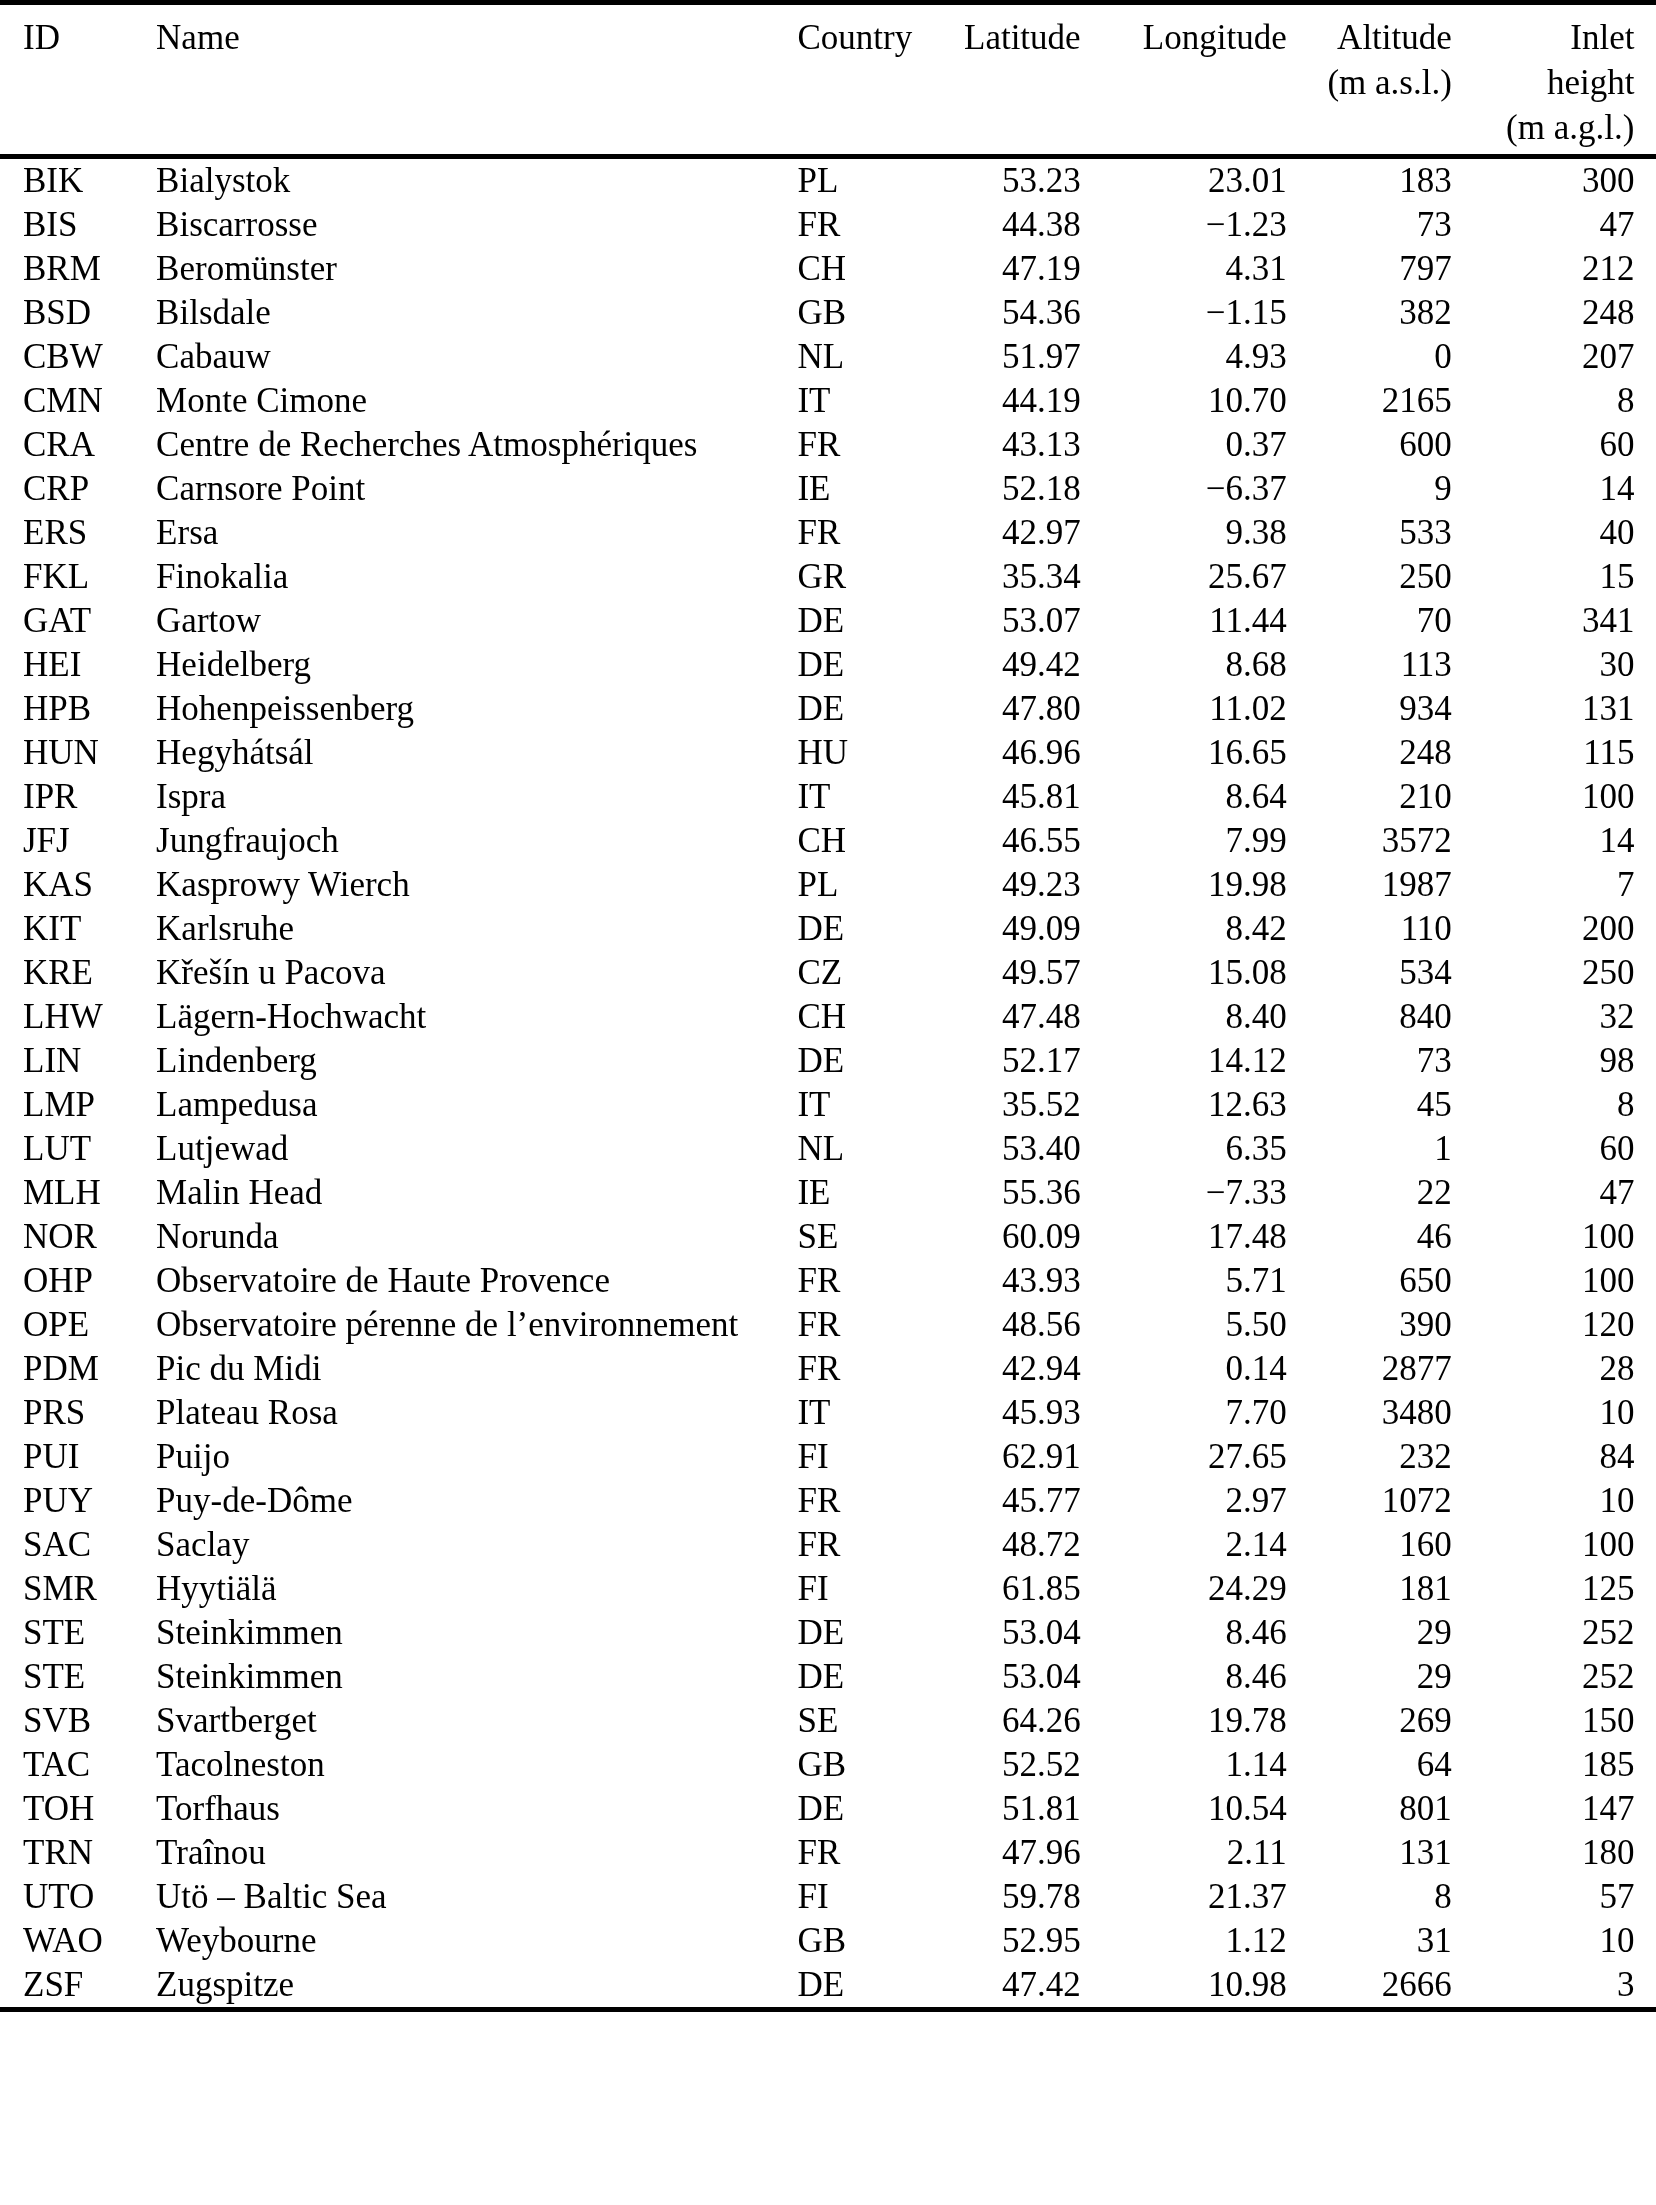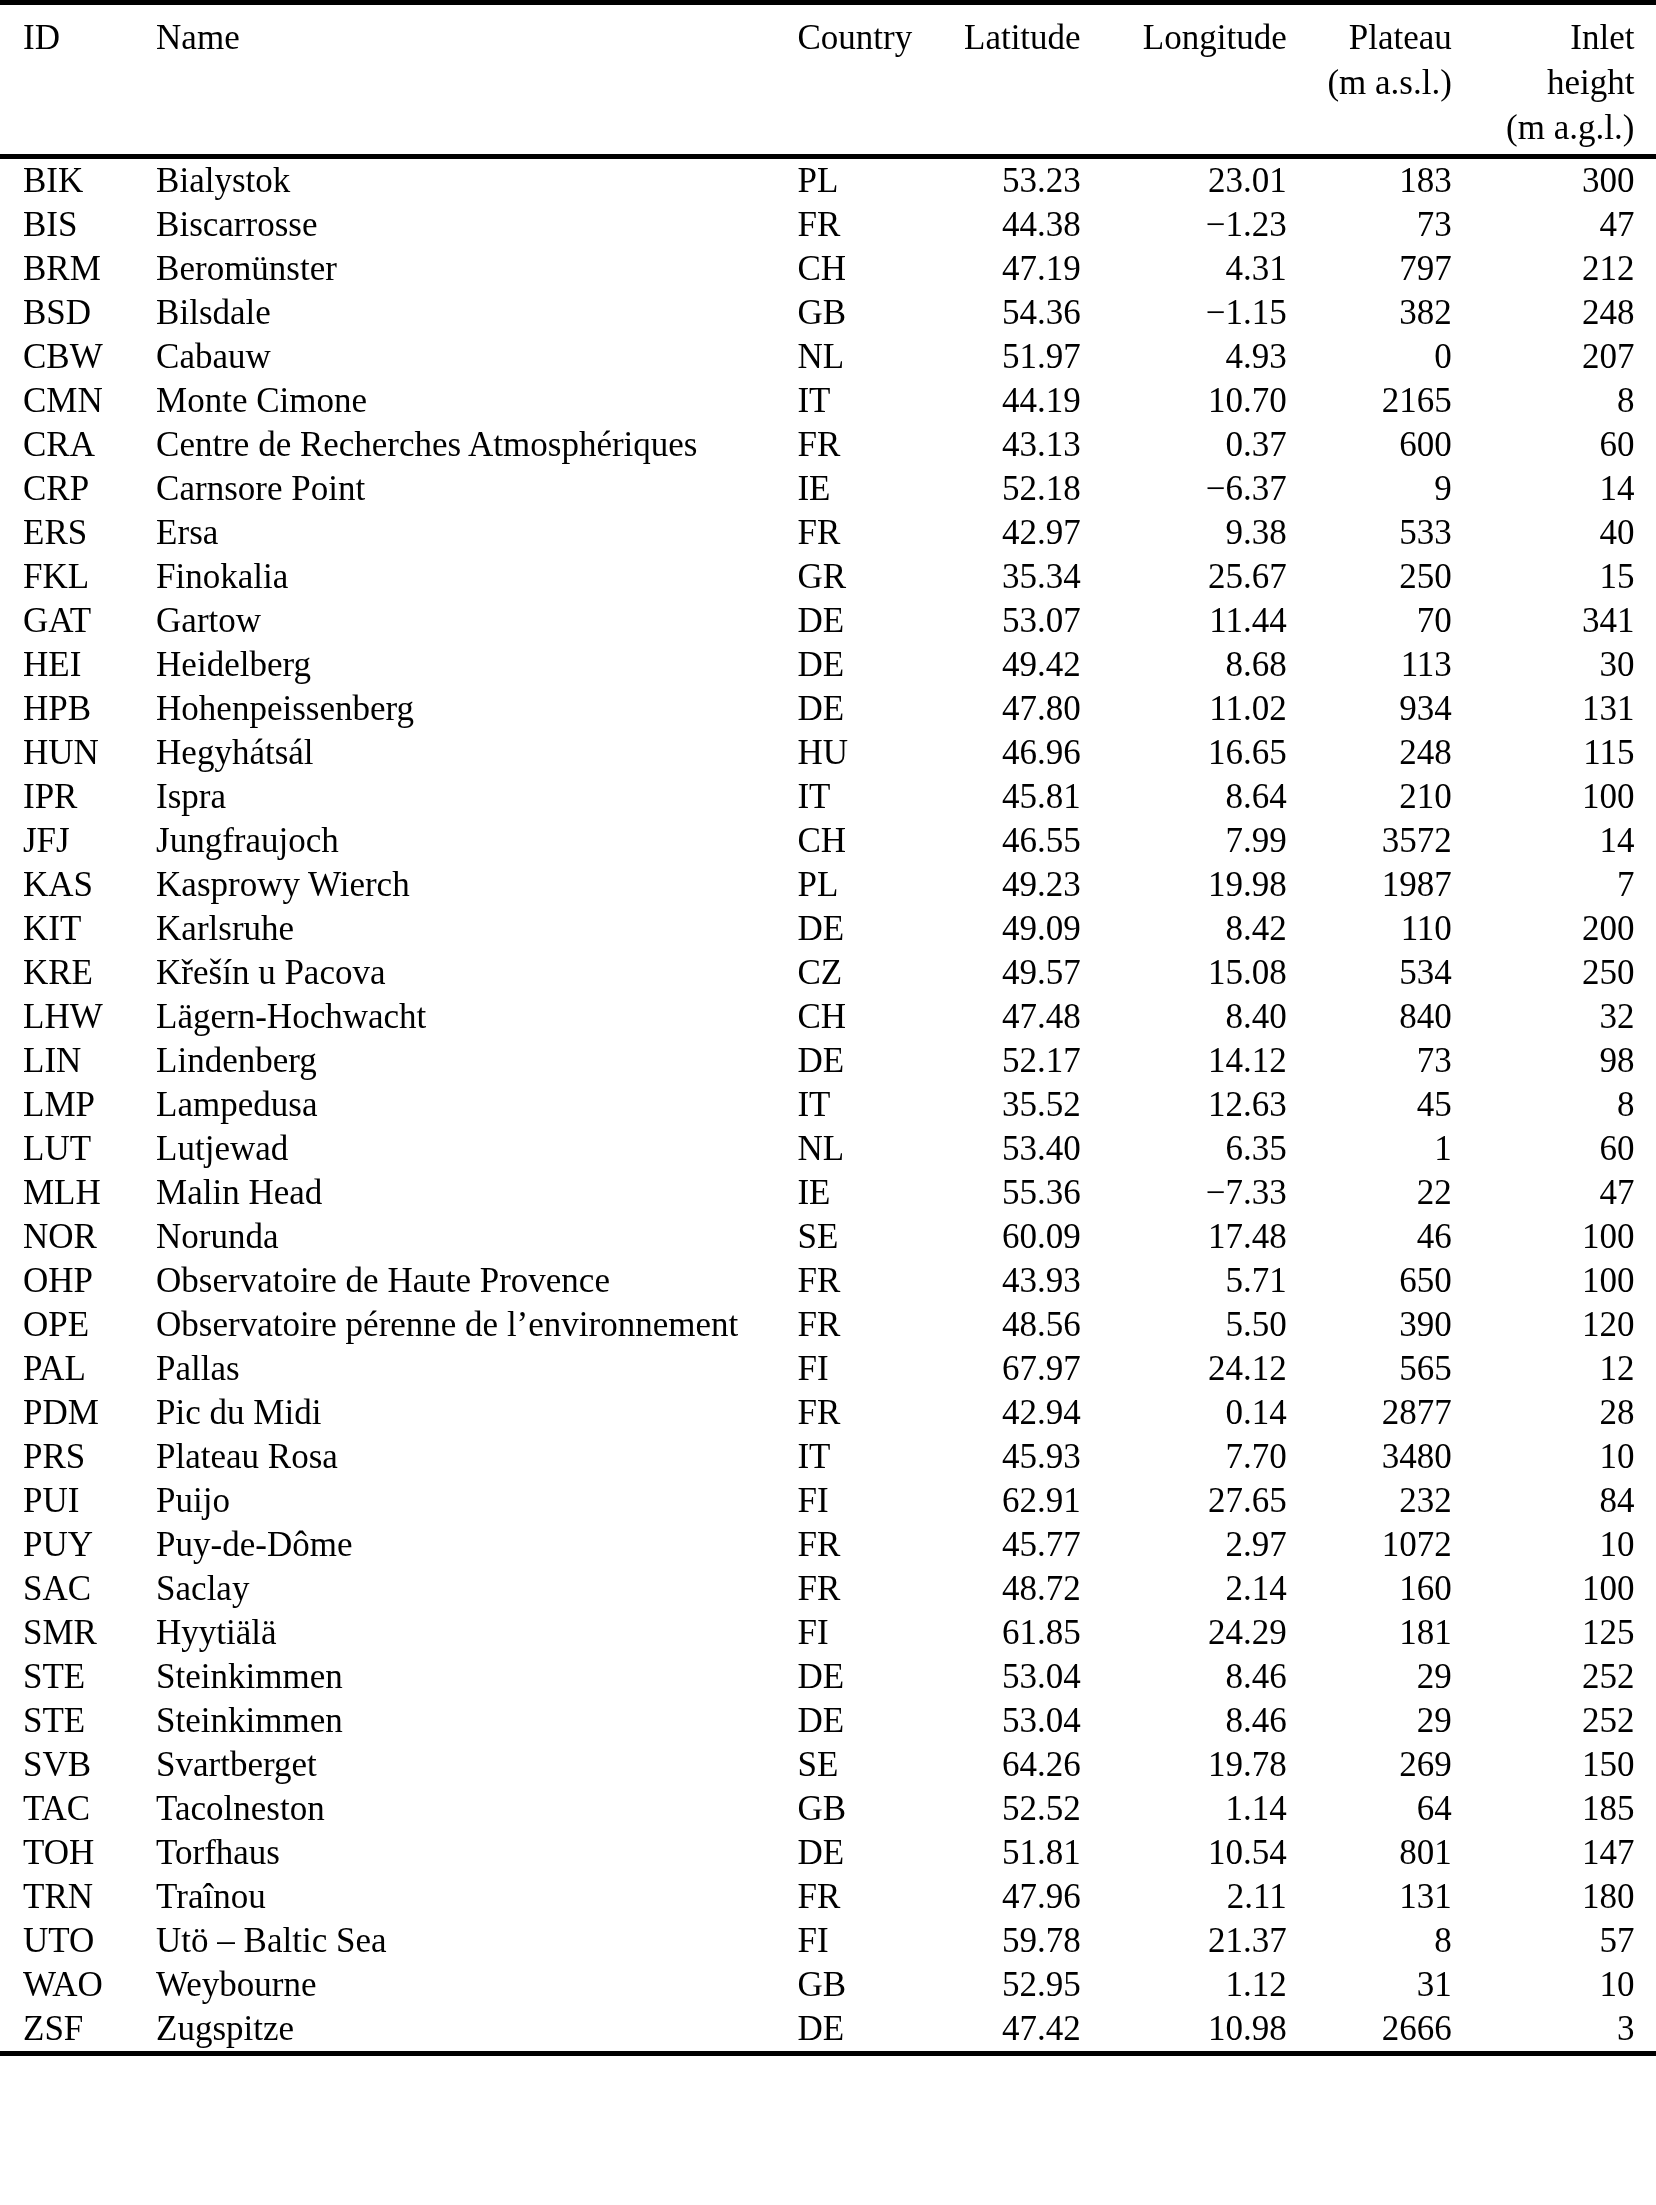--- a/index.html
+++ b/index.html
@@ -80,21 +80,21 @@
         <th class="al-left">
           <div class="hline">Country</div>
         </th>
         <th class="al-right">
           <div class="hline">Latitude</div>
         </th>
         <th class="al-right">
           <div class="hline">Longitude</div>
         </th>
         <th class="al-right">
-          <div class="hline">Plateau</div>
+          <div class="hline">Altitude</div>
           <div class="hline">(m a.s.l.)</div>
         </th>
         <th class="al-right pad-r">
           <div class="hline">Inlet</div>
           <div class="hline">height</div>
           <div class="hline">(m a.g.l.)</div>
         </th>
       </tr>
     </thead>
     <tbody>
@@ -335,29 +335,20 @@
         <tr>
           <td class="al-left">OPE</td>
           <td class="al-left">Observatoire pérenne de l’environnement</td>
           <td class="al-left">FR</td>
           <td class="al-right">48.56</td>
           <td class="al-right">5.50</td>
           <td class="al-right">390</td>
           <td class="al-right">120</td>
         </tr>
         <tr>
-          <td class="al-left">PAL</td>
-          <td class="al-left">Pallas</td>
-          <td class="al-left">FI</td>
-          <td class="al-right">67.97</td>
-          <td class="al-right">24.12</td>
-          <td class="al-right">565</td>
-          <td class="al-right">12</td>
-        </tr>
-        <tr>
           <td class="al-left">PDM</td>
           <td class="al-left">Pic du Midi</td>
           <td class="al-left">FR</td>
           <td class="al-right">42.94</td>
           <td class="al-right">0.14</td>
           <td class="al-right">2877</td>
           <td class="al-right">28</td>
         </tr>
         <tr>
           <td class="al-left">PRS</td>

